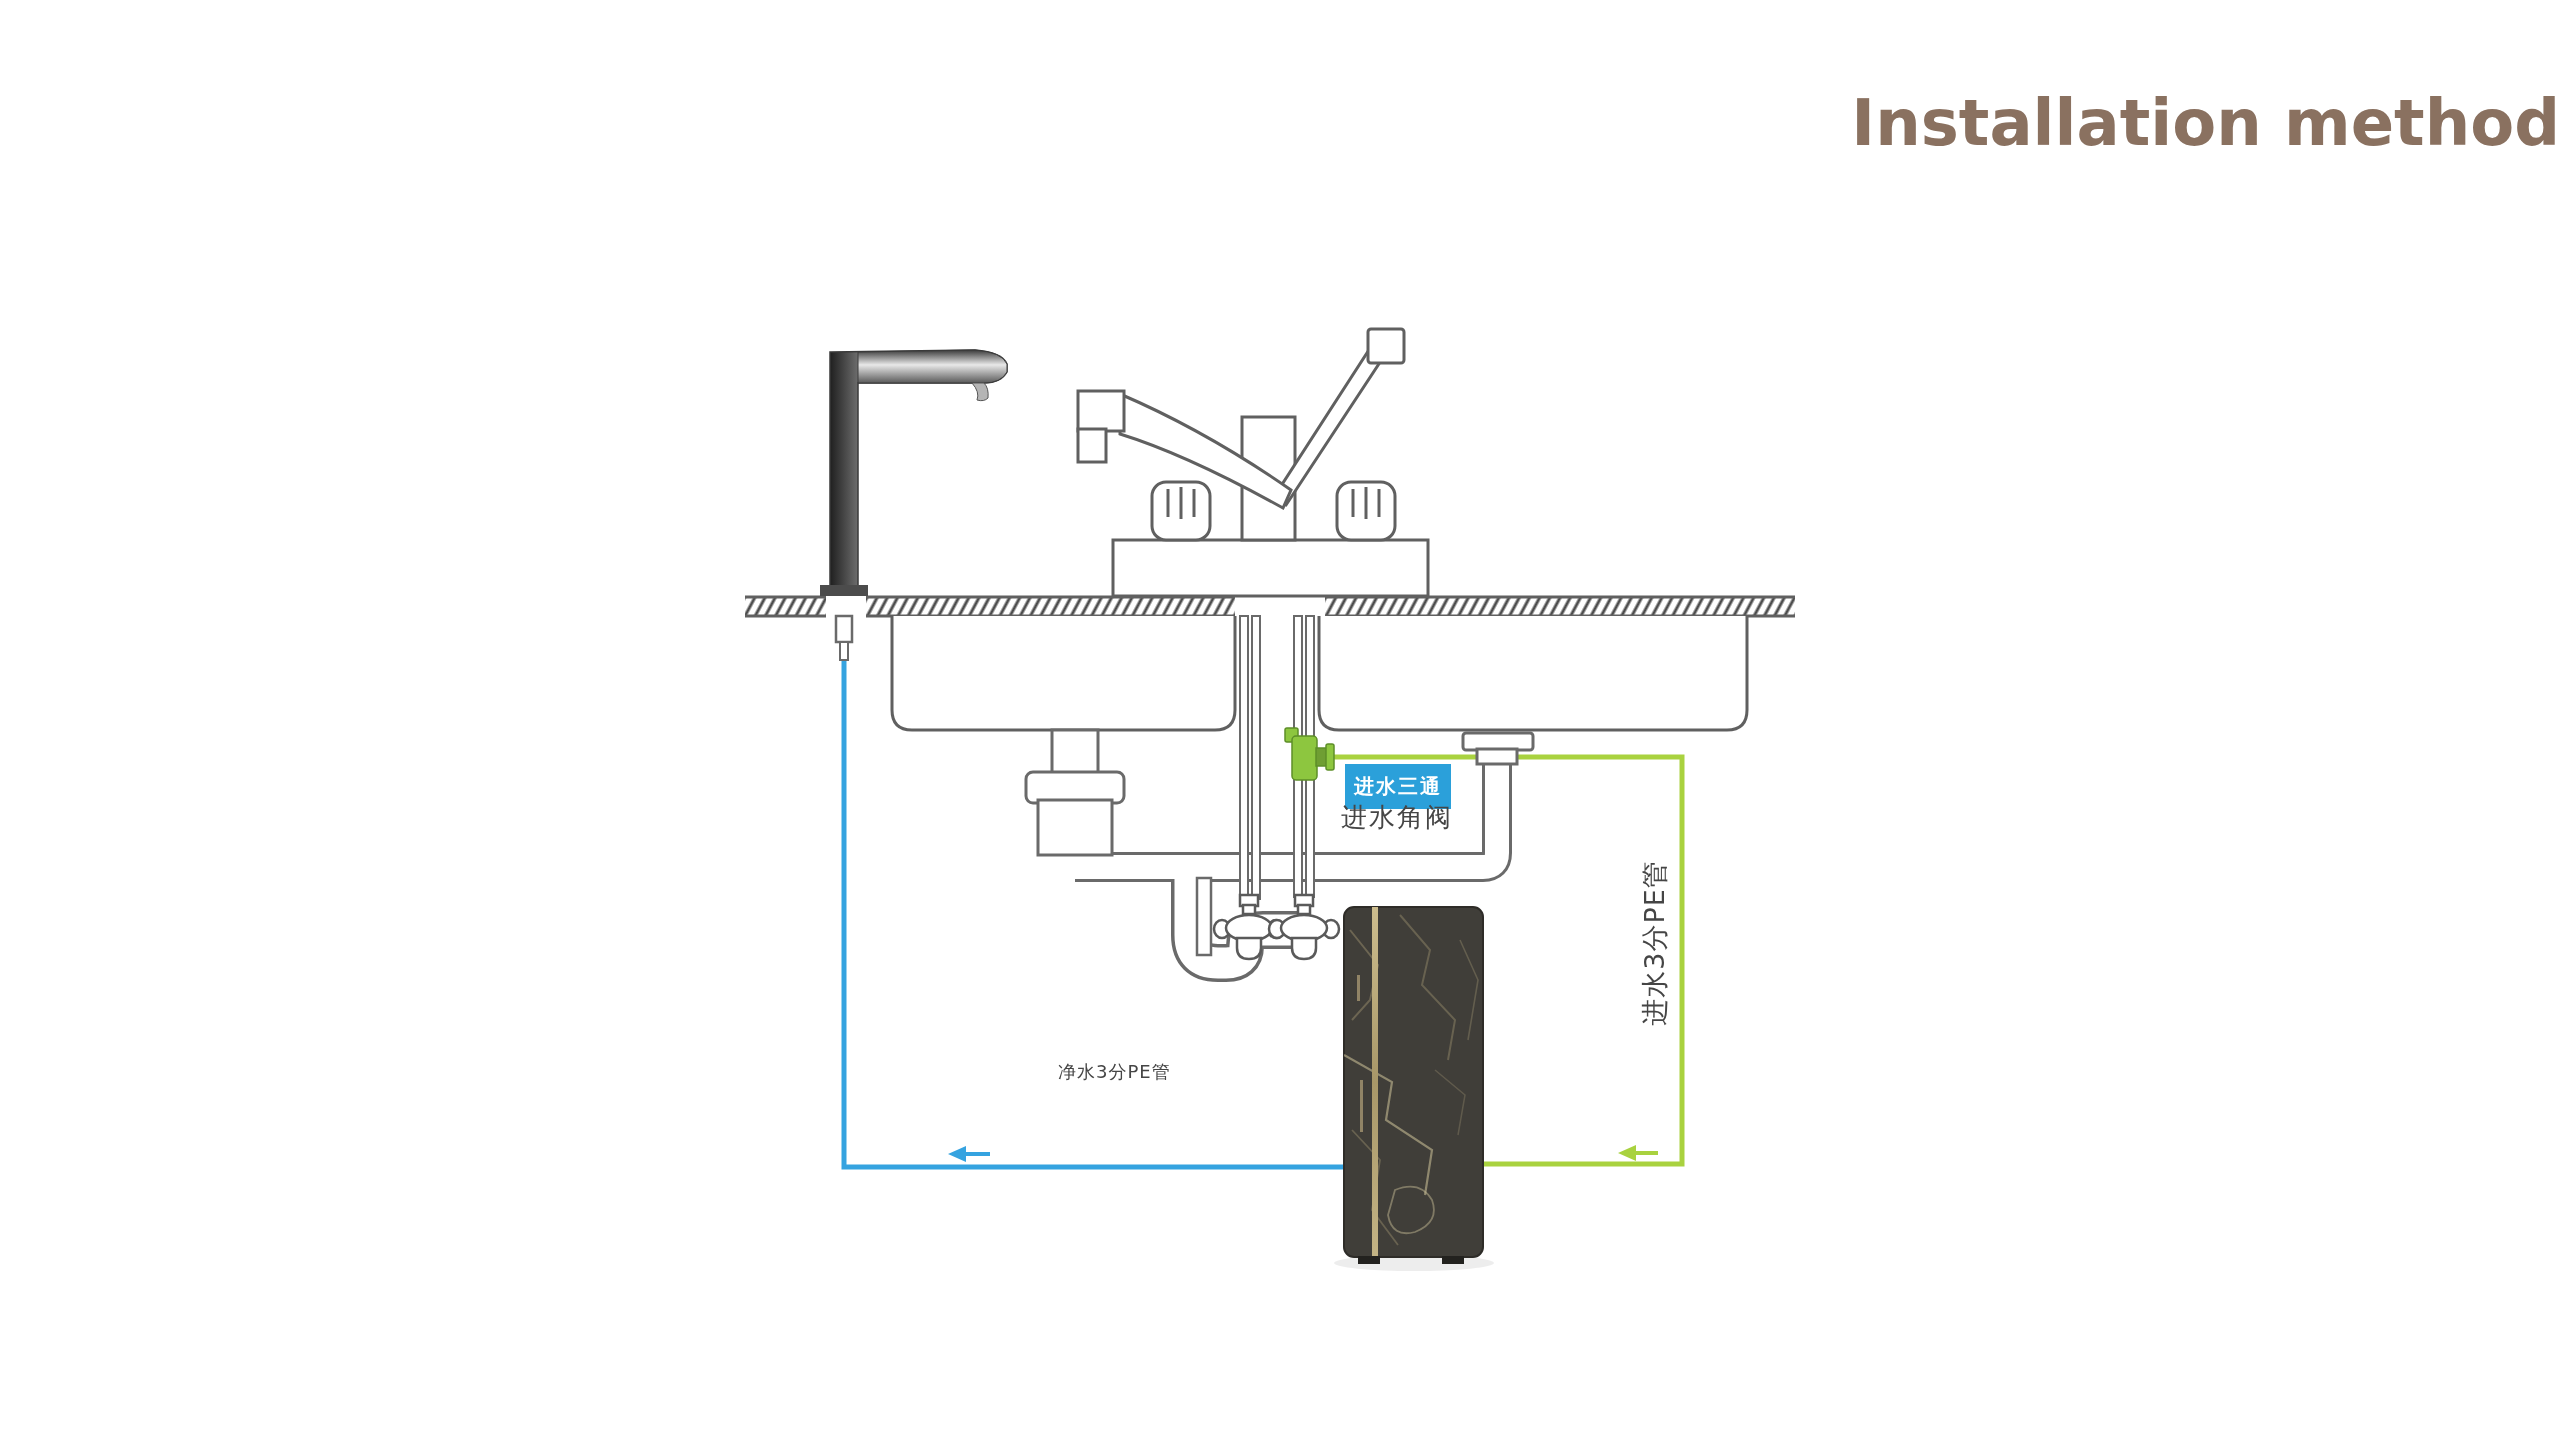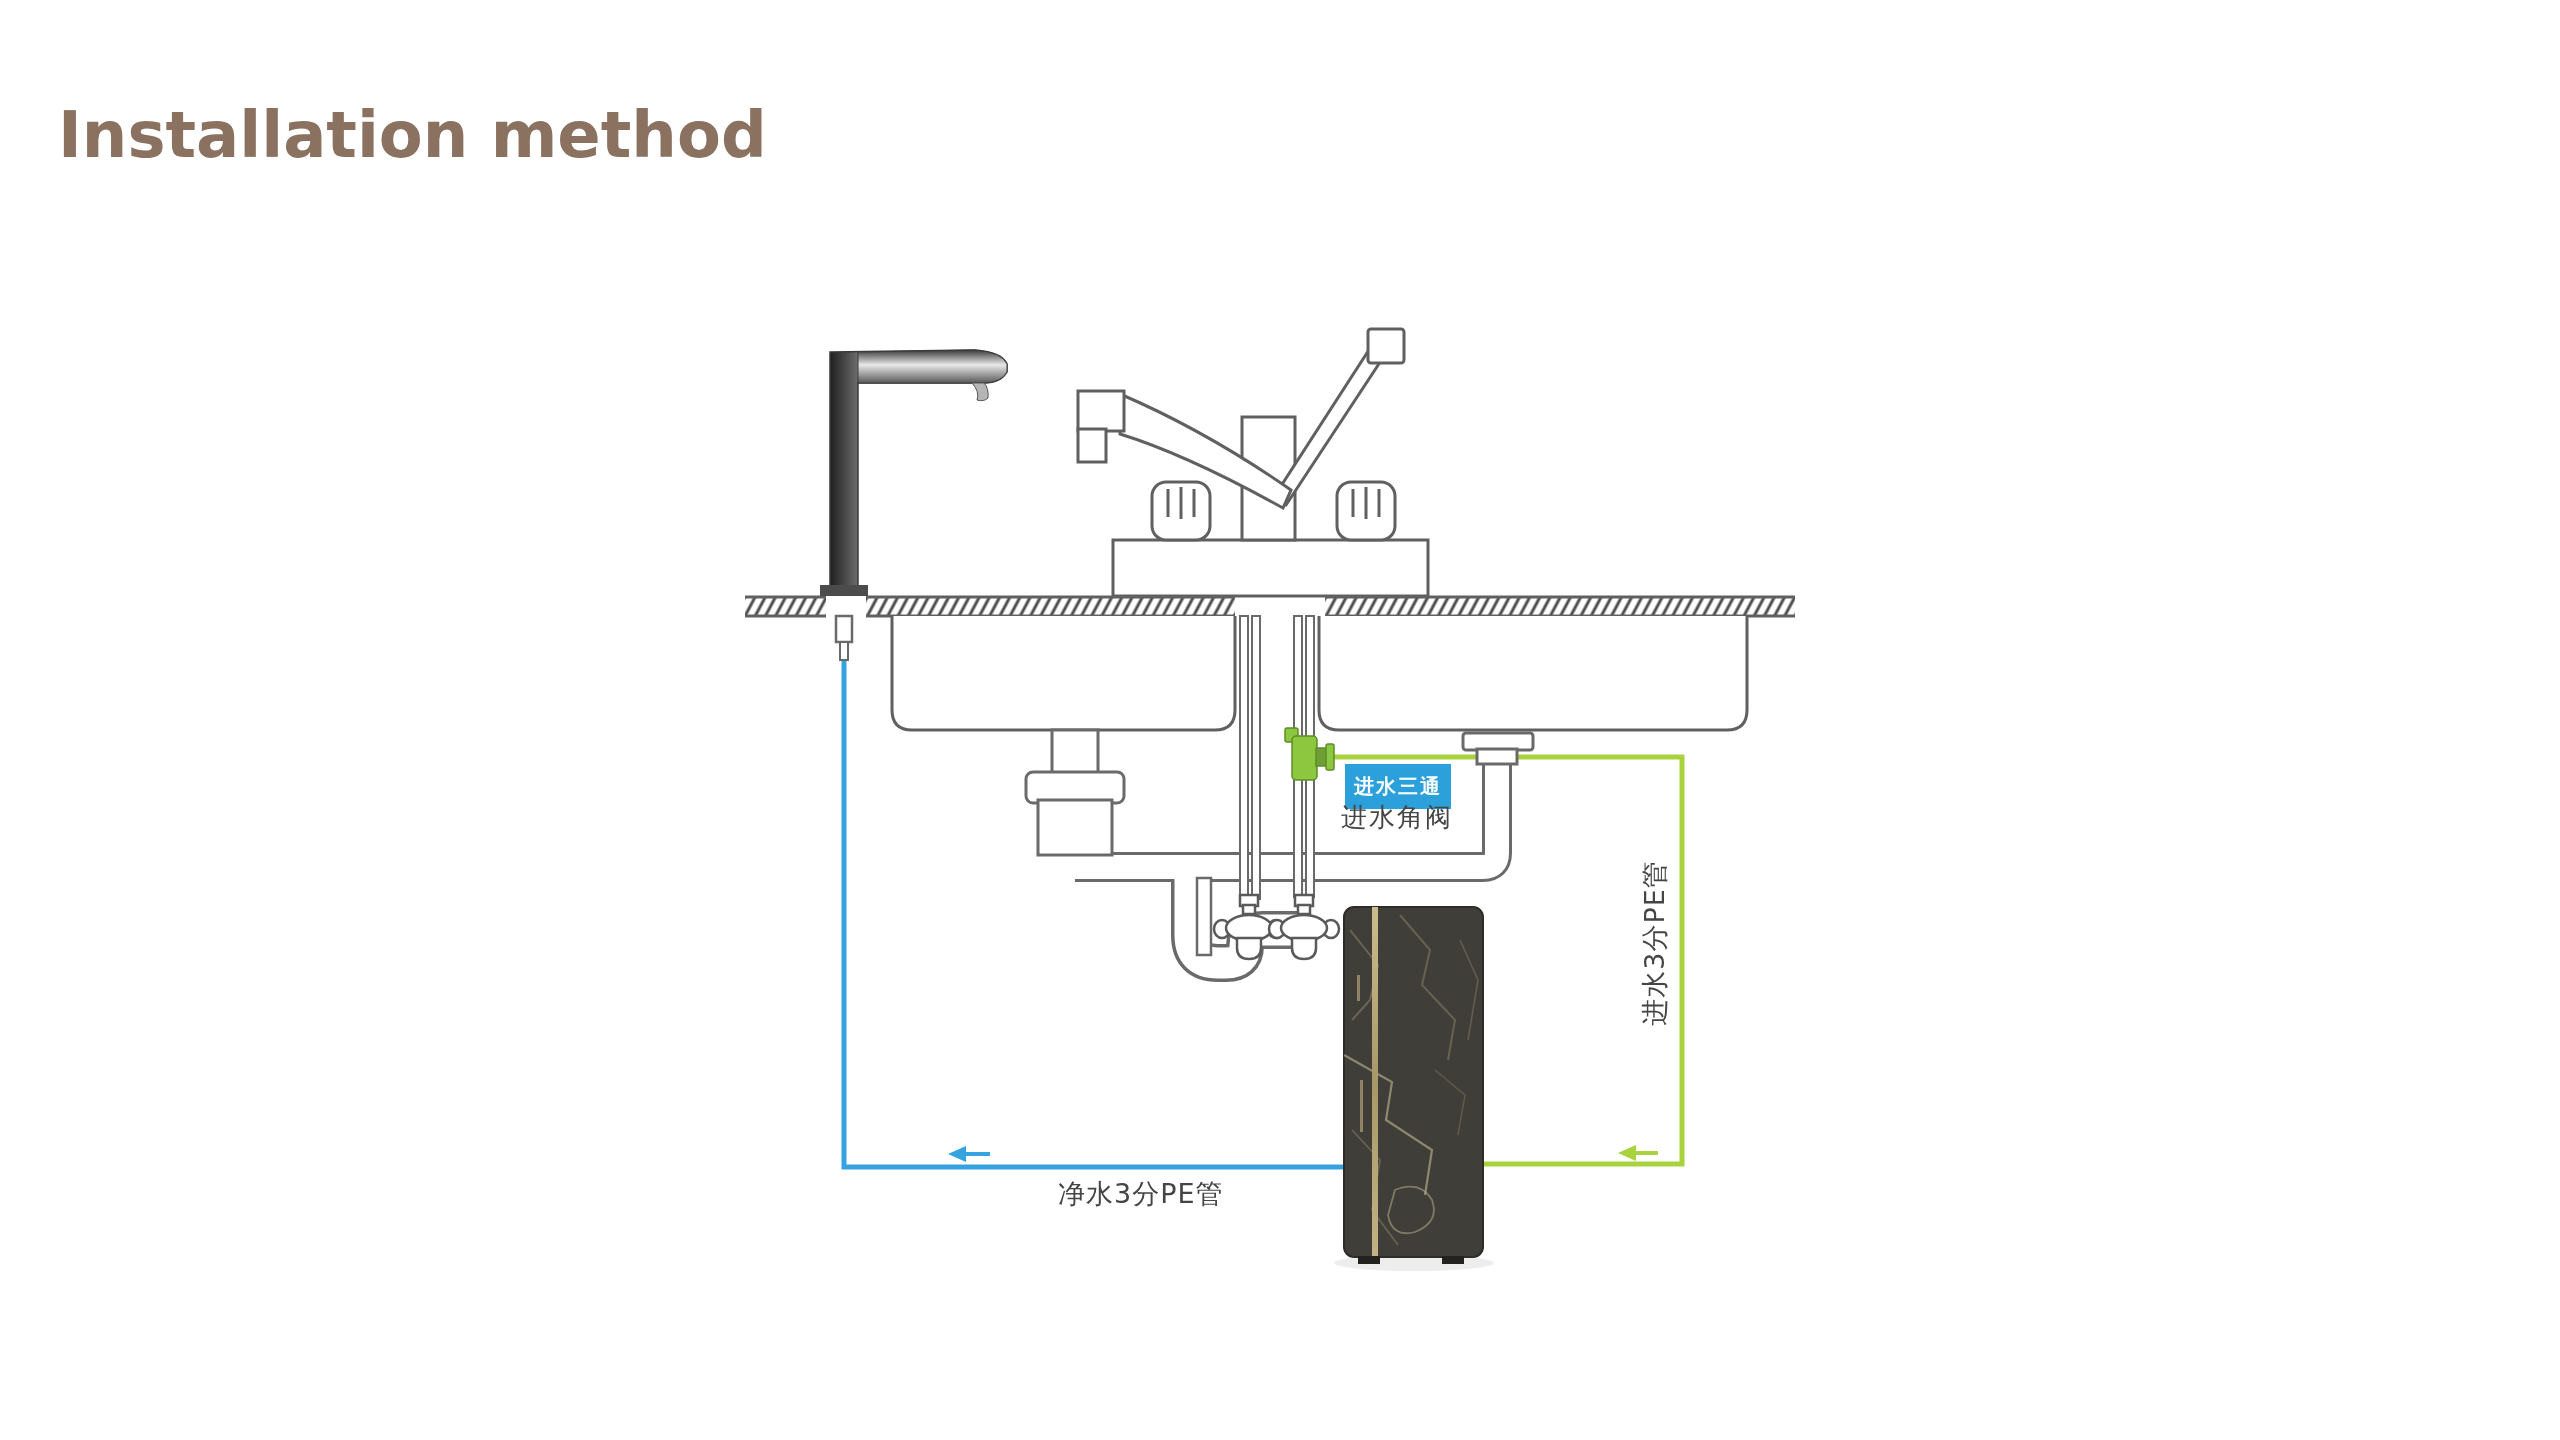--- a/index.html
+++ b/index.html
@@ -1,27 +1,27 @@
 <!DOCTYPE html>
 <html style="--title-color: #8a7160; --purified-line: #35a3e0; --inlet-line: #a9d23f; --tee-body: #8dc63f; --tee-dark: #6f9e33; --tee-edge: #5d8f28; --outline: #606060; --metal-dark: #2b2b2b; --purifier-body: #403e39; --purifier-stripe: #b3a379; --purifier-vein: #8f8568; --purifier-vein-hi: #cfc49b; --label-bg-blue: #2ba0da; --label-text-white: #ffffff; --label-text-dark: #454545;"><head>
 <meta charset="utf-8">
 <style>
   html,body{margin:0;padding:0;background:#ffffff;}
   body{width:2560px;height:1440px;position:relative;overflow:hidden;
        font-family:"DejaVu Sans","Liberation Sans",sans-serif;}
-  .title{position:absolute;top:98px;left:0;width:100%;padding-left:58px;box-sizing:border-box;
-         text-align:left;font-size:64px;font-weight:bold;letter-spacing:0px;
+  .title{position:absolute;top:86px;left:0;width:100%;padding-left:58px;box-sizing:border-box;
+         text-align:right;font-size:64px;font-weight:bold;letter-spacing:0px;
          color:var(--title-color);}
   .diagram-wrap{position:absolute;left:0;top:0;width:2560px;height:1440px;}
   svg.diagram{position:absolute;left:700px;top:280px;width:1160px;height:1040px;}
   .lbl{position:absolute;white-space:nowrap;}
   .lbl-tee{left:1345px;top:764px;background:var(--label-bg-blue);color:var(--label-text-white);
            font-size:20px;font-weight:bold;padding:9px 9px;letter-spacing:2px;}
   .lbl-angle{left:1341px;top:800px;color:var(--label-text-dark);font-size:26px;letter-spacing:2px;}
-  .lbl-clean{left:1058px;top:1176px;color:var(--label-text-dark);font-size:27px;letter-spacing:1px;}
+  .lbl-clean{left:1058px;top:1060px;color:var(--label-text-dark);font-size:18px;letter-spacing:1px;}
   .lbl-inlet-pipe{left:1545px;top:925px;width:220px;text-align:center;
            color:var(--label-text-dark);font-size:27px;letter-spacing:1px;
            transform:rotate(-90deg);transform-origin:center center;}
 </style>
 </head>
 <body>
 
 <div class="diagram-wrap">
 
   <div class="title">Installation method</div>

